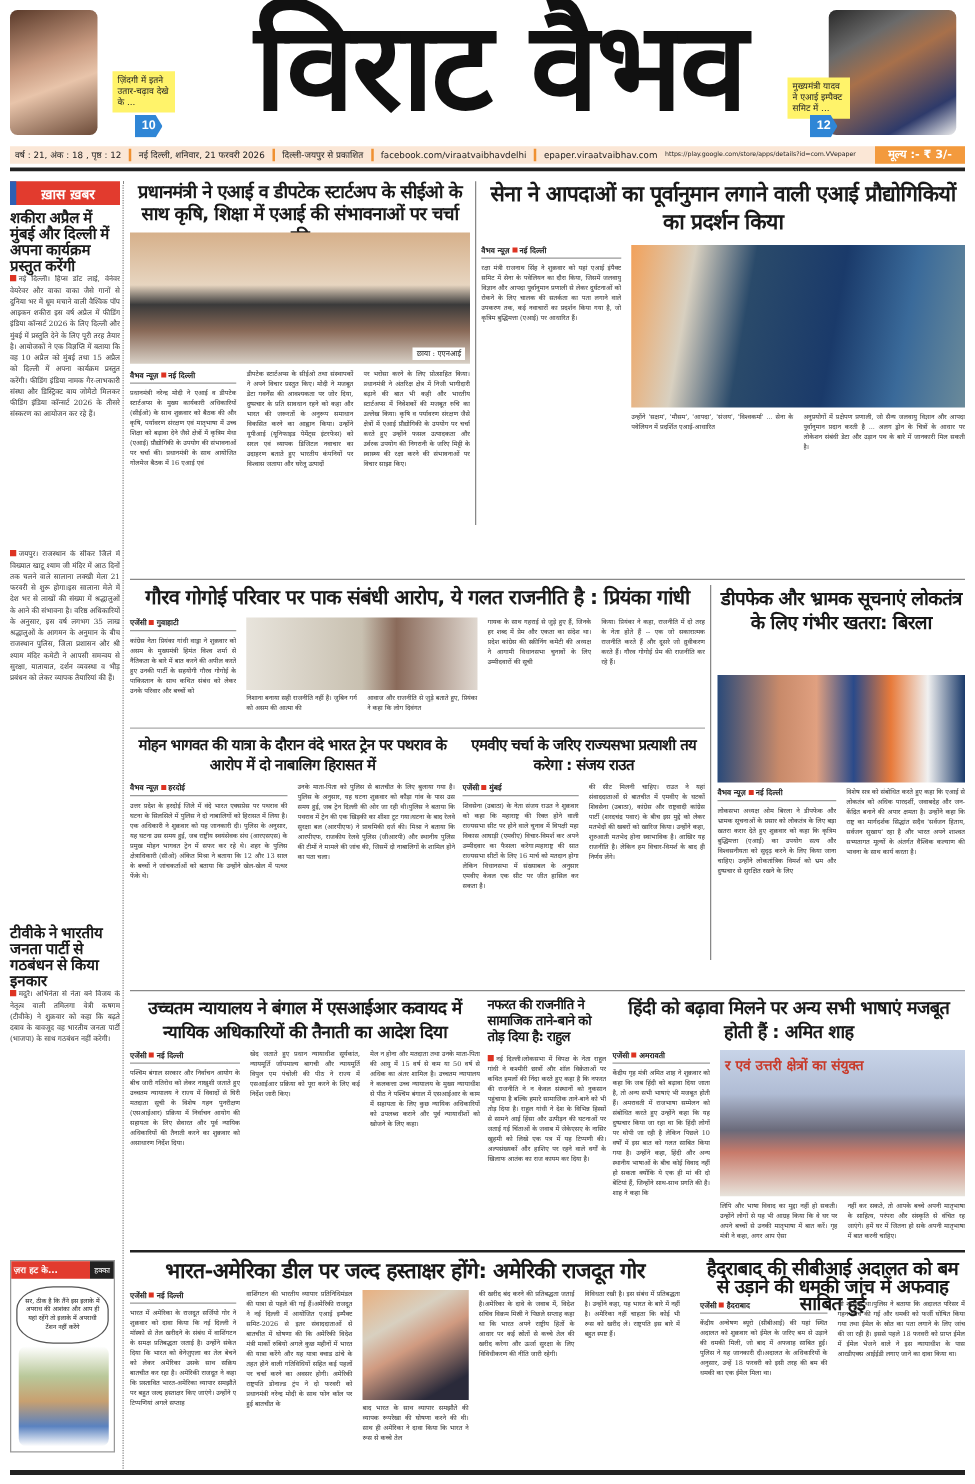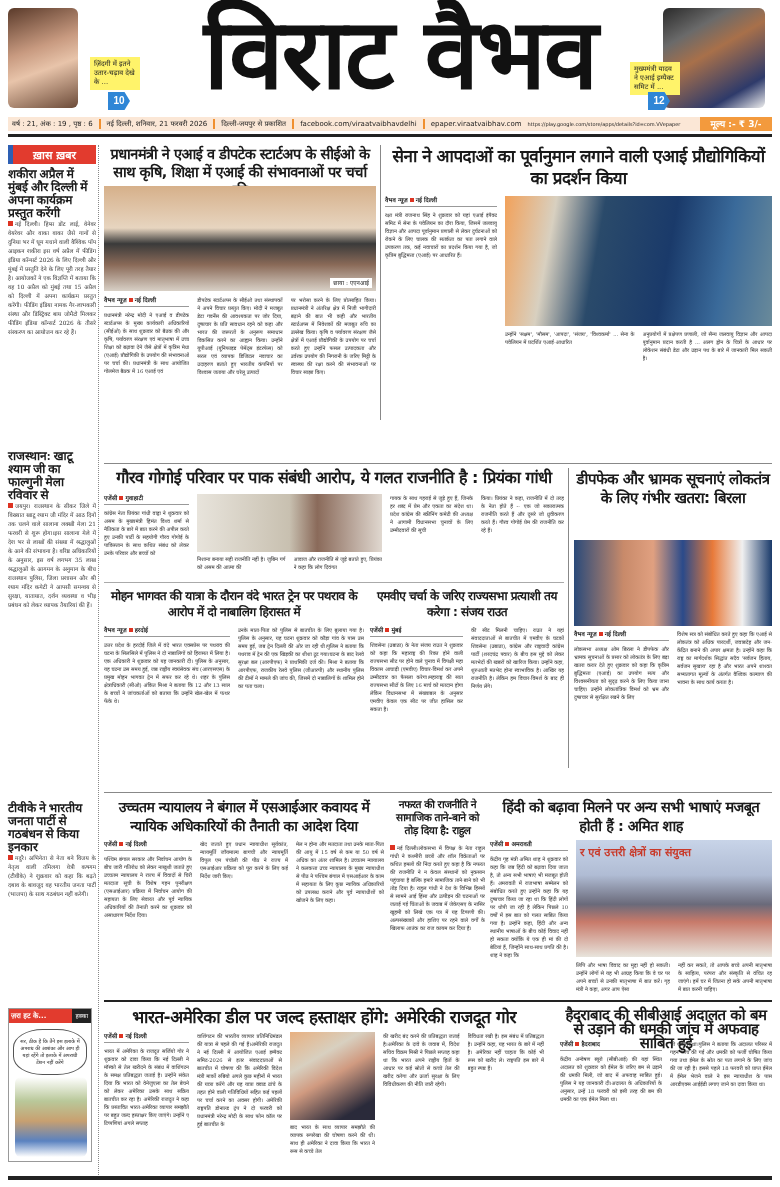--- a/index.html
+++ b/index.html
@@ -32,39 +32,38 @@
   <div class="teaser-photo" style="left:8px;top:8px;background:linear-gradient(160deg,#5a3a2a 0%,#c89a80 40%,#e8c4aa 60%,#6b4a38 100%);"></div>
   <div class="teaser-bubble" style="left:90px;top:57px;">ज़िंदगी में इतने उतार-चढ़ाव देखे के ...</div>
   <div class="teaser-page" style="left:108px;top:92px;">10</div>
   <div class="mast-title">विराट वैभव</div>
   <div class="teaser-photo" style="left:663px;top:8px;width:102px;background:linear-gradient(150deg,#2a2a2a 0%,#6a6a6a 25%,#a8704a 45%,#2e3a6a 80%,#eee 100%);"></div>
   <div class="teaser-bubble" style="left:630px;top:62px;">मुख्यमंत्री यादव ने एआई इम्पैक्ट समिट में ...</div>
   <div class="teaser-page" style="left:648px;top:92px;">12</div>
 </div>
 
 <div class="info-bar">
-  <span>वर्ष : 21, अंक : 19 , पृष्ठ : 6</span>
+  <span>वर्ष : 21, अंक : 18 , पृष्ठ : 12</span>
     <span class="sep"></span>
   <span>नई दिल्ली, शनिवार, 21 फरवरी 2026</span>
     <span class="sep"></span>
   <span>दिल्ली-जयपुर से प्रकाशित</span>
     <span class="sep"></span>
   <span>facebook.com/viraatvaibhavdelhi</span>
     <span class="sep"></span>
   <span>epaper.viraatvaibhav.com</span>
   <span style="font-size:5px">https://play.google.com/store/apps/details?id=com.VVepaper</span>
 </div>
 <div class="price">मूल्य :- ₹ 3/-</div>
 <div class="rule" style="left:8px;top:134px;width:764px;height:3px"></div>
 
 <div class="abs" style="left:8px;top:145px;width:88px;height:850px">
   <div style="background:#e23b2e;color:#fff;font-family:'DejaVu Sans',sans-serif;font-weight:bold;font-size:11px;text-align:center;padding:2px 0;border-left:5px solid #2d5fb3">ख़ास ख़बर</div>
   <div class="side-h" style="margin-top:4px">शकीरा अप्रैल में मुंबई और दिल्ली में अपना कार्यक्रम प्रस्तुत करेंगी</div>
   <div class="body" style="font-size:5.8px;line-height:9px;height:220px"><span class="redtag"></span><span>नई दिल्ली। हिप्स डोंट लाई, वेनेवर वेयरेवर और वाका वाका जैसे गानों से दुनिया भर में धूम मचाने वाली वैश्विक पॉप आइकन शकीरा इस वर्ष अप्रैल में फीडिंग इंडिया कॉन्सर्ट 2026 के लिए दिल्ली और मुंबई में प्रस्तुति देने के लिए पूरी तरह तैयार है। आयोजकों ने एक विज्ञप्ति में बताया कि वह 10 अप्रैल को मुंबई तथा 15 अप्रैल को दिल्ली में अपना कार्यक्रम प्रस्तुत करेंगी। फीडिंग इंडिया नामक गैर-लाभकारी संस्था और डिस्ट्रिक्ट बाय जोमैटो मिलकर फीडिंग इंडिया कॉन्सर्ट 2026 के तीसरे संस्करण का आयोजन कर रहे हैं।</span></div>
-  <div class="side-h" style="margin-top:10px">राजस्थान: खाटू श्याम जी का फाल्गुनी मेला रविवार से</div>
   <div class="body" style="font-size:5.8px;line-height:9px;height:290px"><span class="redtag"></span><span>जयपुर। राजस्थान के सीकर जिले में विख्यात खाटू श्याम जी मंदिर में आठ दिनों तक चलने वाले सालाना लक्खी मेला 21 फरवरी से शुरू होगा।इस सालाना मेले में देश भर से लाखों की संख्या में श्रद्धालुओं के आने की संभावना है। वरिष्ठ अधिकारियों के अनुसार, इस वर्ष लगभग 35 लाख श्रद्धालुओं के आगमन के अनुमान के बीच राजस्थान पुलिस, जिला प्रशासन और श्री श्याम मंदिर कमेटी ने आपसी समन्वय से सुरक्षा, यातायात, दर्शन व्यवस्था व भीड़ प्रबंधन को लेकर व्यापक तैयारियां की हैं।</span></div>
   <div class="side-h" style="margin-top:10px">टीवीके ने भारतीय जनता पार्टी से गठबंधन से किया इनकार</div>
   <div class="body" style="font-size:5.8px;line-height:9px;height:150px"><span class="redtag"></span><span>मदुरै। अभिनेता से नेता बने विजय के नेतृत्व वाली तमिलगा वेत्री कषगम (टीवीके) ने शुक्रवार को कहा कि बढ़ते दबाव के बावजूद वह भारतीय जनता पार्टी (भाजपा) के साथ गठबंधन नहीं करेगी।</span></div>
 </div>
 <div class="vdiv" style="left:98px;top:145px;height:1030px"></div>
 
 <div class="abs" style="left:8px;top:1008px;width:84px;height:154px;border:1px solid #999">
   <div style="display:flex">
     <span style="flex:1;background:#e23b2e;color:#fff;font-size:7px;font-weight:bold;font-family:'DejaVu Sans',sans-serif;padding:2px">ज़रा हट के...</span>
     <span style="background:#222;color:#fff;font-size:6px;padding:3px">हक्का</span>
@@ -186,21 +185,21 @@
       </div>
     <div>
         <div class="body" style="height:152px">खेद जताते हुए प्रधान न्यायाधीश सूर्यकांत, न्यायमूर्ति जॉयमाल्य बागची और न्यायमूर्ति विपुल एम पंचोली की पीठ ने राज्य में एसआईआर प्रक्रिया को पूरा करने के लिए कई निर्देश जारी किए।</div>
       </div>
     <div>
         <div class="body" style="height:152px">मेल न होना और मतदाता तथा उनके माता-पिता की आयु में 15 वर्ष से कम या 50 वर्ष से अधिक का अंतर शामिल है। उच्चतम न्यायालय ने कलकत्ता उच्च न्यायालय के मुख्य न्यायाधीश से पीठ ने पश्चिम बंगाल में एसआईआर के काम में सहायता के लिए कुछ न्यायिक अधिकारियों को उपलब्ध कराने और पूर्व न्यायाधीशों को खोजने के लिए कहा।</div>
       </div>
   </div>
 </div>
 
-<div class="abs hd" style="left:390px;top:798px;width:95px;font-size:10.5px;line-height:13px;text-align:center">नफरत की राजनीति ने सामाजिक ताने-बाने को तोड़ दिया है: राहुल</div>
+<div class="abs hd" style="left:390px;top:798px;width:95px;font-size:10.5px;line-height:13px;text-align:left">नफरत की राजनीति ने सामाजिक ताने-बाने को तोड़ दिया है: राहुल</div>
 <div class="abs body" style="left:390px;top:844px;width:95px;height:148px"><span class="redtag"></span><span>नई दिल्ली।लोकसभा में विपक्ष के नेता राहुल गांधी ने कश्मीरी छात्रों और शॉल विक्रेताओं पर कथित हमलों की निंदा करते हुए कहा है कि नफरत की राजनीति ने न केवल संस्थानों को नुकसान पहुंचाया है बल्कि हमारे सामाजिक ताने-बाने को भी तोड़ दिया है। राहुल गांधी ने देश के विभिन्न हिस्सों से सामने आई हिंसा और उत्पीड़न की घटनाओं पर जताई गई चिंताओं के जवाब में जेकेएसए के नासिर खुहमी को लिखे एक पत्र में यह टिप्पणी की। अल्पसंख्यकों और हाशिए पर रहने वाले वर्गों के खिलाफ आतंक का राज कायम कर दिया है।</span></div>
 
 <div class="abs hd" style="left:490px;top:798px;width:282px;font-size:14.5px;line-height:19px">हिंदी को बढ़ावा मिलने पर अन्य सभी भाषाएं मजबूत होती हैं : अमित शाह</div>
 <div class="abs" style="left:490px;top:840px;width:282px">
   <div style="display:flex;gap:8px">
     <div style="width:78px">
         <div class="byline"><span>एजेंसी</span><span class="dot"></span><span>अमरावती</span></div>
         <div class="body" style="height:140px">केंद्रीय गृह मंत्री अमित शाह ने शुक्रवार को कहा कि जब हिंदी को बढ़ावा दिया जाता है, तो अन्य सभी भाषाएं भी मजबूत होती हैं। अमरावती में राजभाषा सम्मेलन को संबोधित करते हुए उन्होंने कहा कि यह दुष्प्रचार किया जा रहा था कि हिंदी लोगों पर थोपी जा रही है लेकिन पिछले 10 वर्षों में इस बात को गलत साबित किया गया है। उन्होंने कहा, हिंदी और अन्य स्थानीय भाषाओं के बीच कोई विवाद नहीं हो सकता क्योंकि ये एक ही मां की दो बेटियां हैं, जिन्होंने साथ-साथ प्रगति की है। शाह ने कहा कि</div>
       </div>
     <div style="flex:1">

